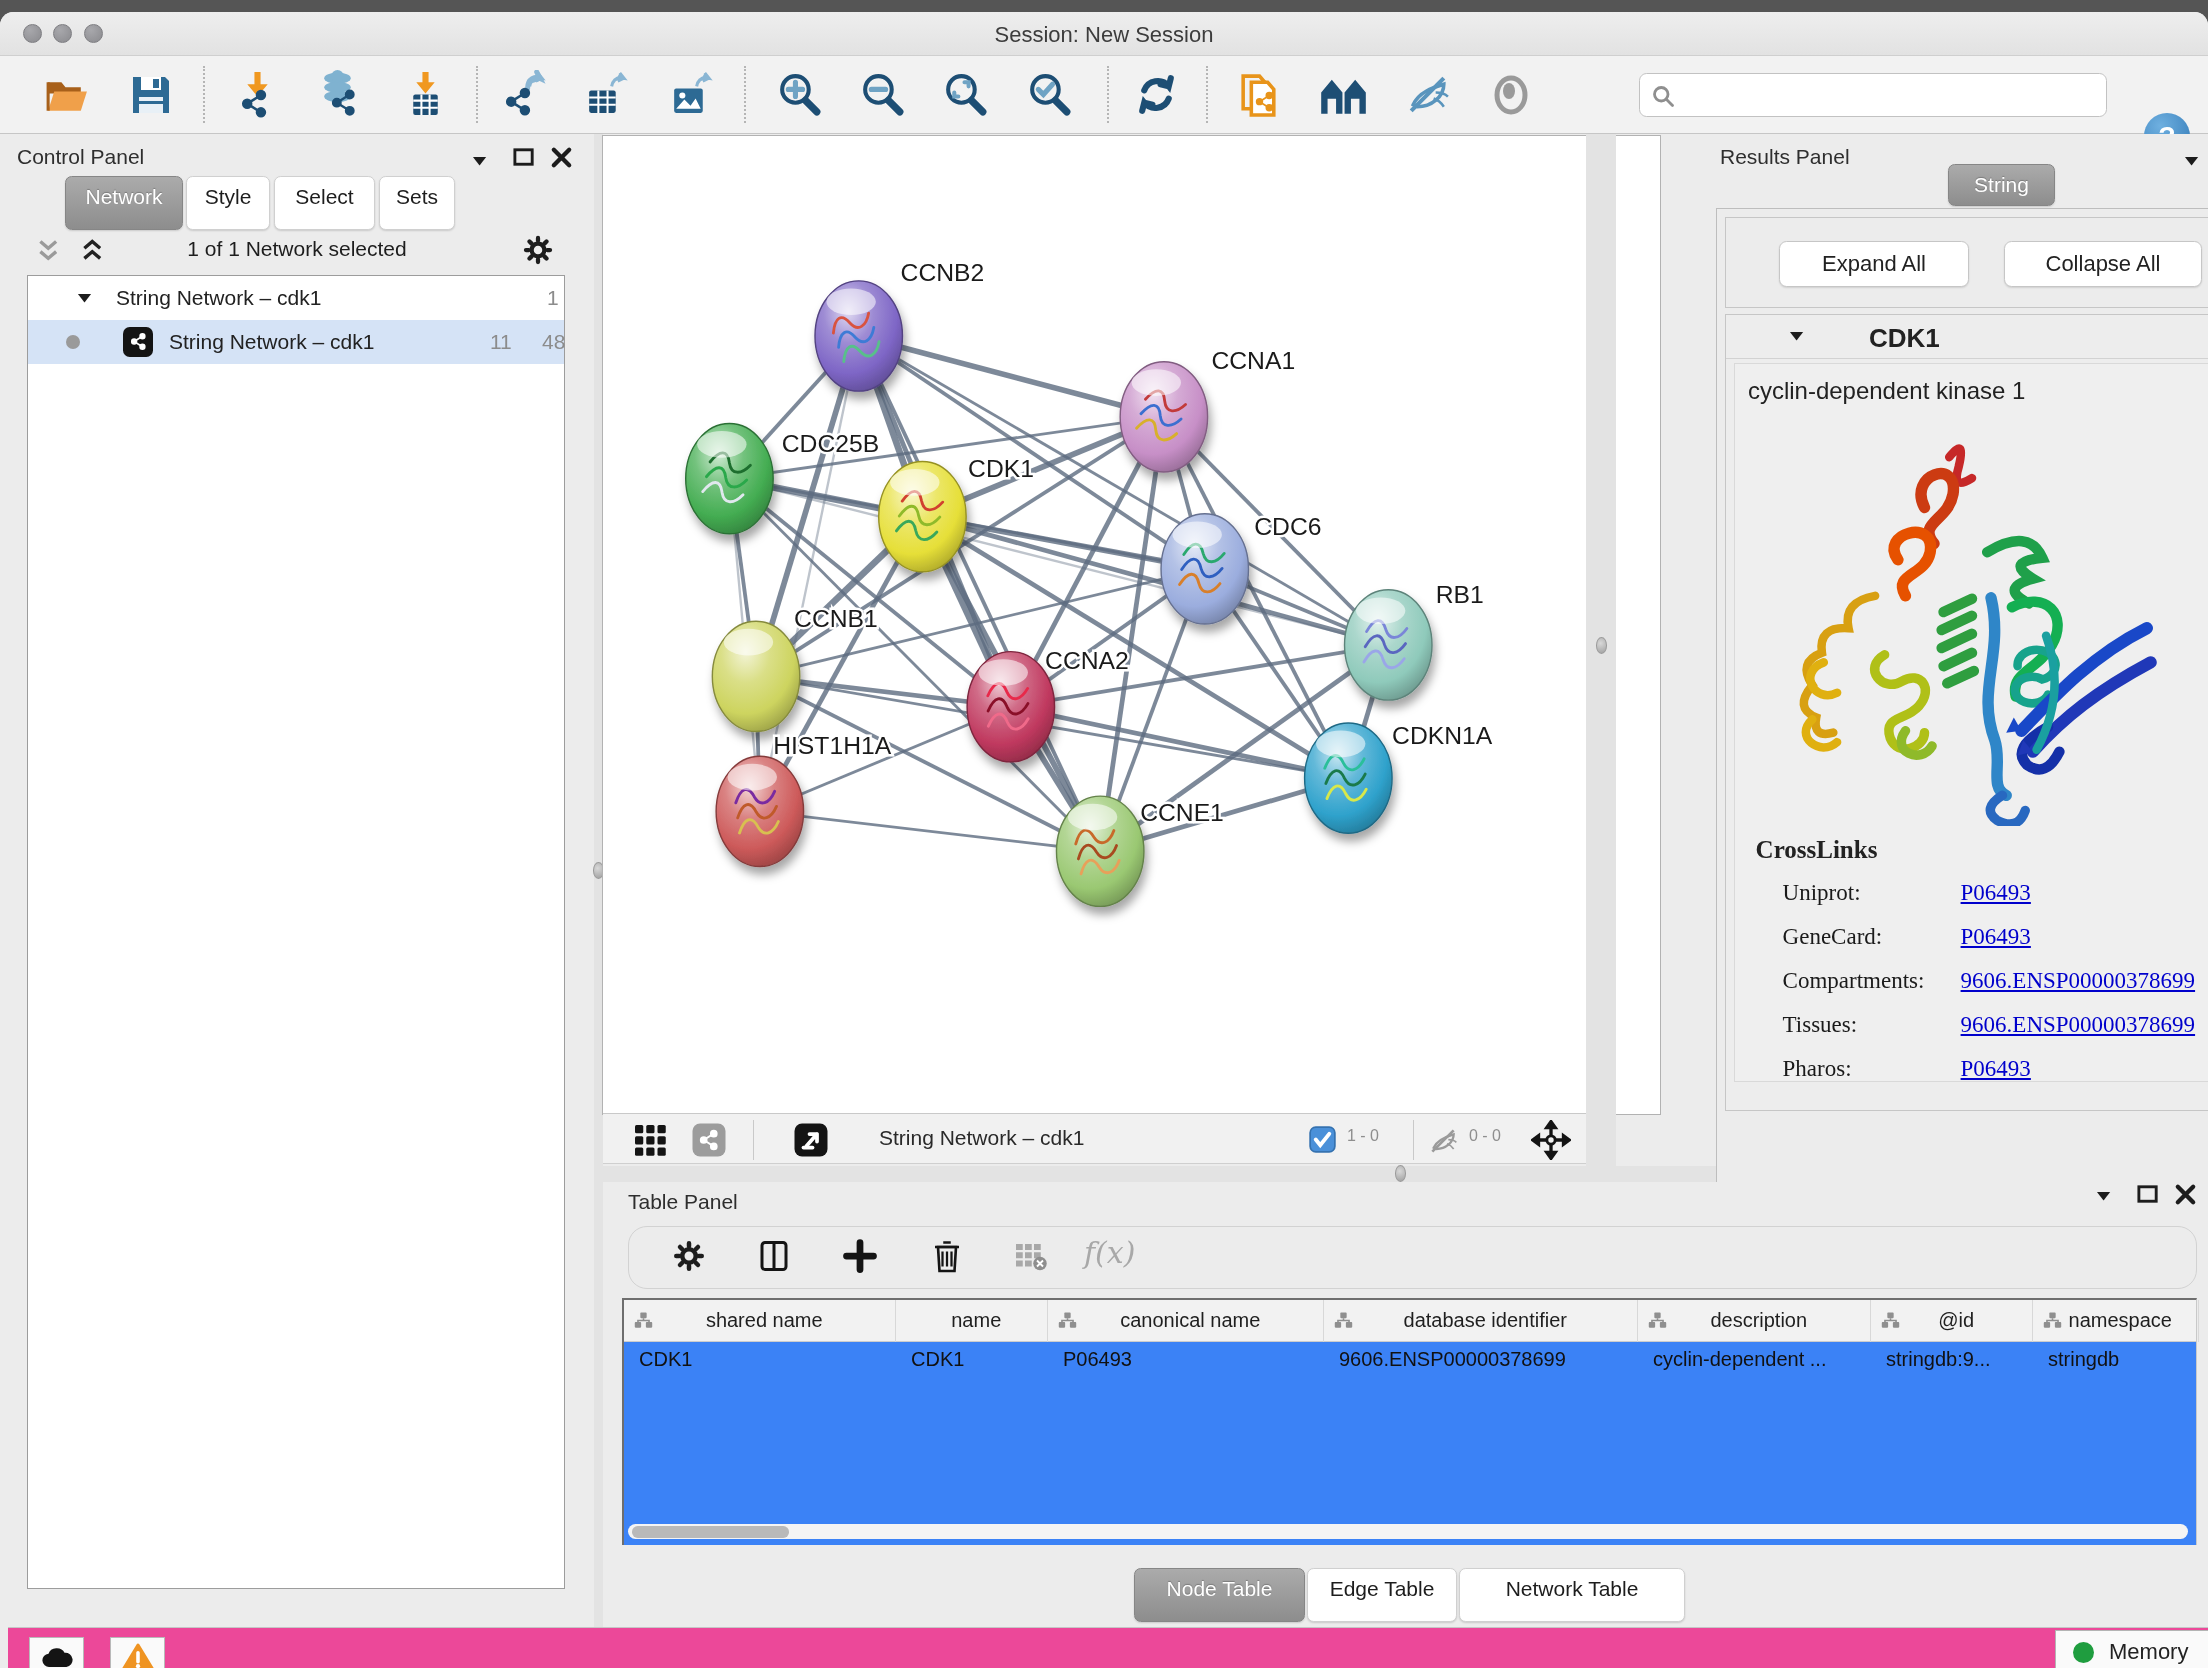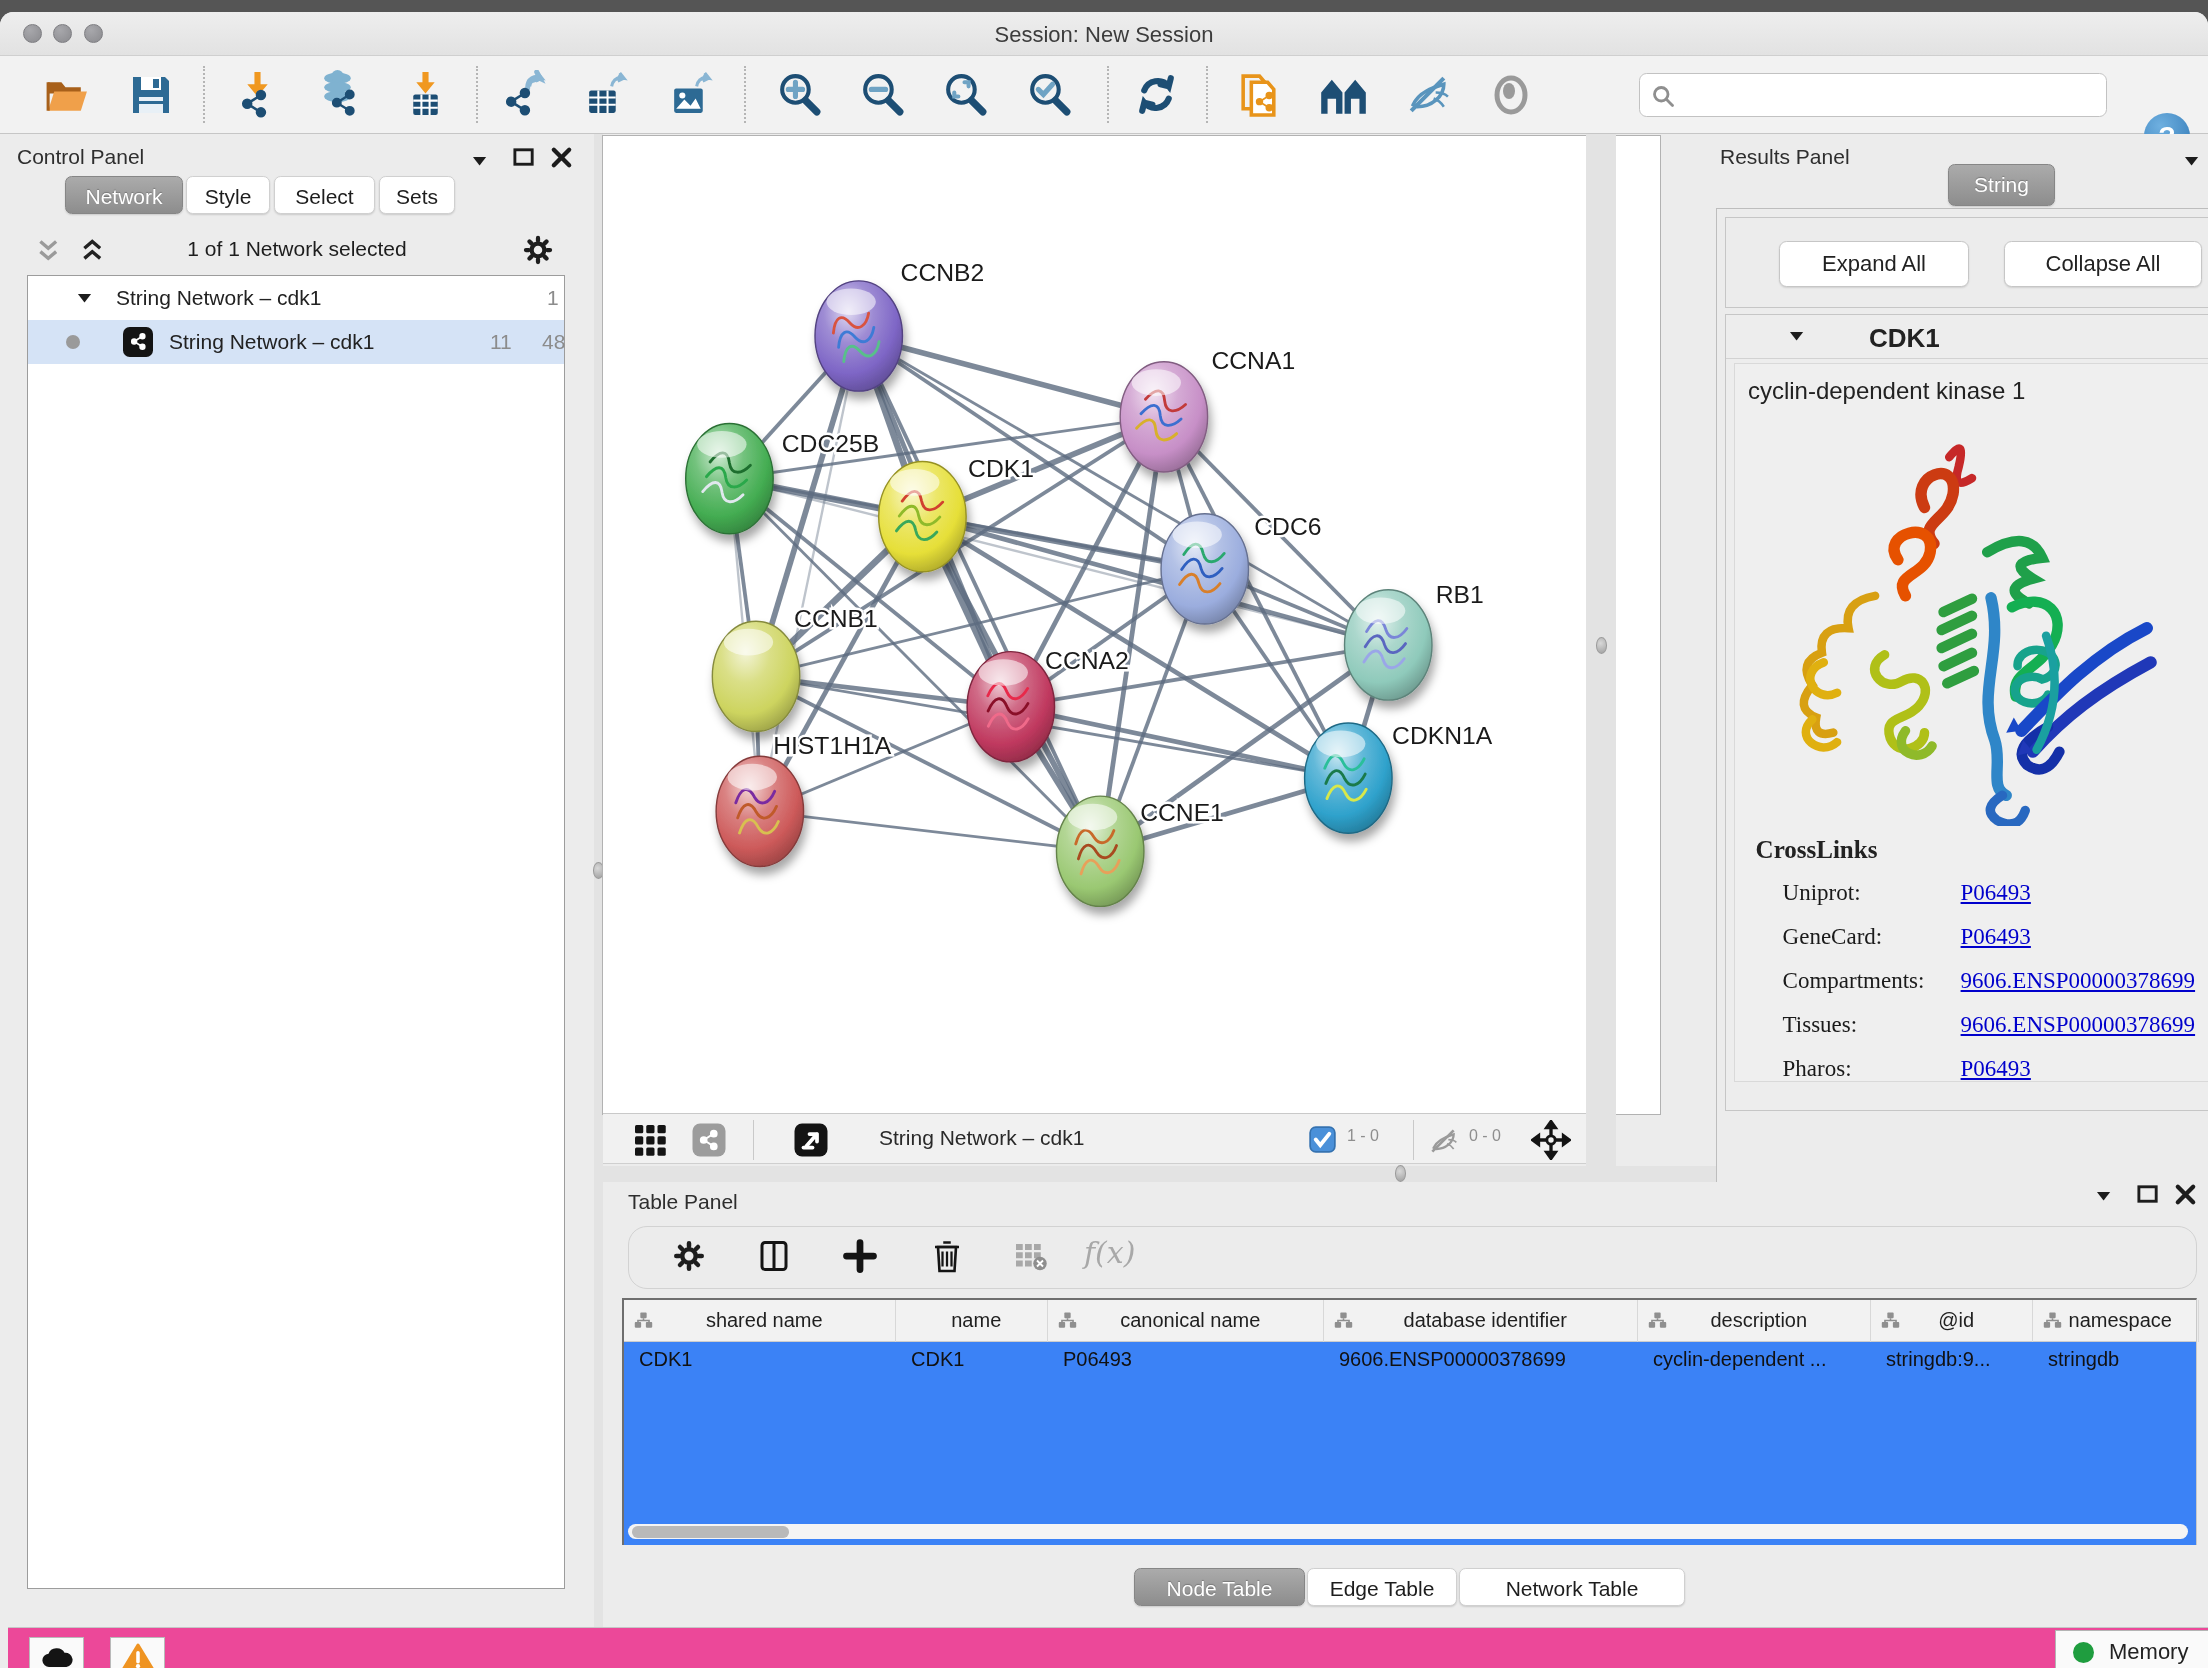--- a/index.html
+++ b/index.html
@@ -30,21 +30,21 @@
     border:none; outline:none; font-size:20px; background:transparent; }
   #help-btn { position:absolute; left:2144px; top:57px; width:46px; height:46px; border-radius:50%;
     background:radial-gradient(circle at 35% 28%, #6fb0e0, #2f77b5); color:#fff;
     font-size:28.5px; font-weight:bold; text-align:center; line-height:46px; cursor:pointer; }
   
   .panel-title { font-size:21px; color:#2e2e2e; }
   .ph-ico { position:absolute; cursor:pointer; color:#1c1c1c; }
   
   #control-panel { position:absolute; left:0; top:122px; width:594px; height:1493px; background:#ececec; }
   #cp-title { position:absolute; left:17px; top:11.4px; }
-  .tabbar .tab { position:absolute; height:38px; border-radius:6.7px; text-align:center;
+  .tabbar .tab { position:absolute; height:54px; border-radius:6.7px; text-align:center;
     font-size:21px; line-height:40px; cursor:pointer; background:#fff; border:1px solid #d0d0d0;
     box-shadow:0 1px 1.9px rgba(0,0,0,.15); color:#1d1d1d; }
   .tab.selected { background:linear-gradient(#ababab,#8d8d8d); color:#fff; border:1px solid #868686;
     text-shadow:0 -1px 1px rgba(0,0,0,.25); }
   #cp-subbar { position:absolute; left:0; top:95px; width:594px; height:42px; }
   #cp-selection { position:absolute; width:100%; text-align:center; top:7.6px; font-size:21px; color:#1d1d1d; }
   #network-list { position:absolute; left:27px; top:141px; width:538px; height:1314px;
     background:#fff; border:1.9px solid #9c9c9c; }
   .nl-row { position:relative; width:100%; height:44px; font-size:21px; }
   .nl-row .lbl { position:absolute; top:9.5px; }

